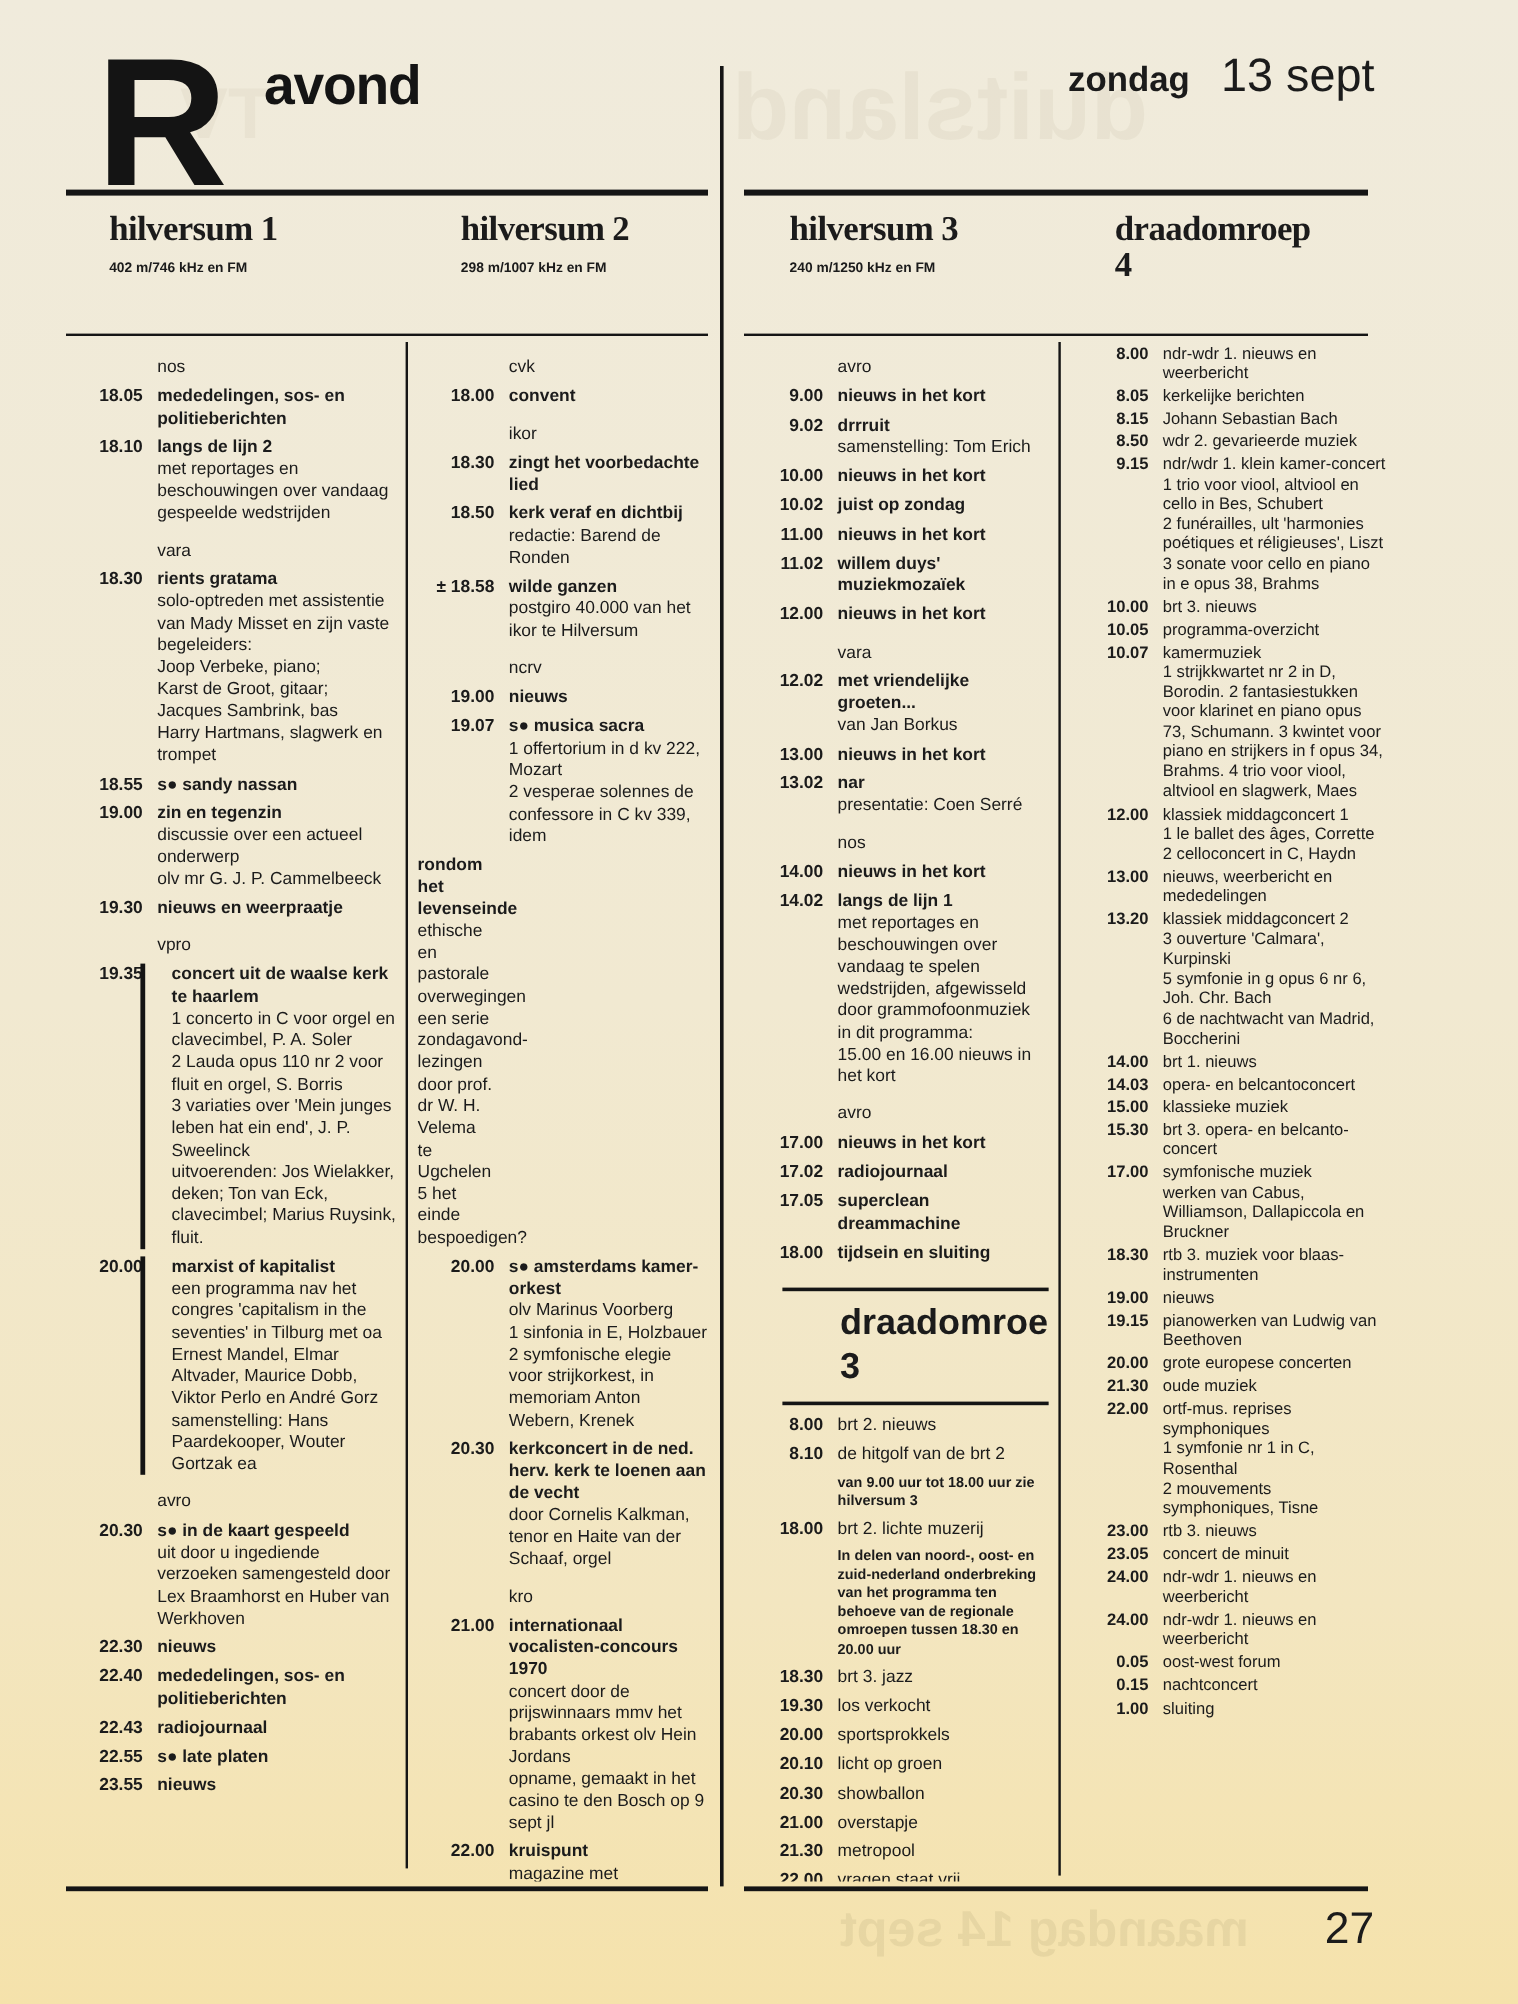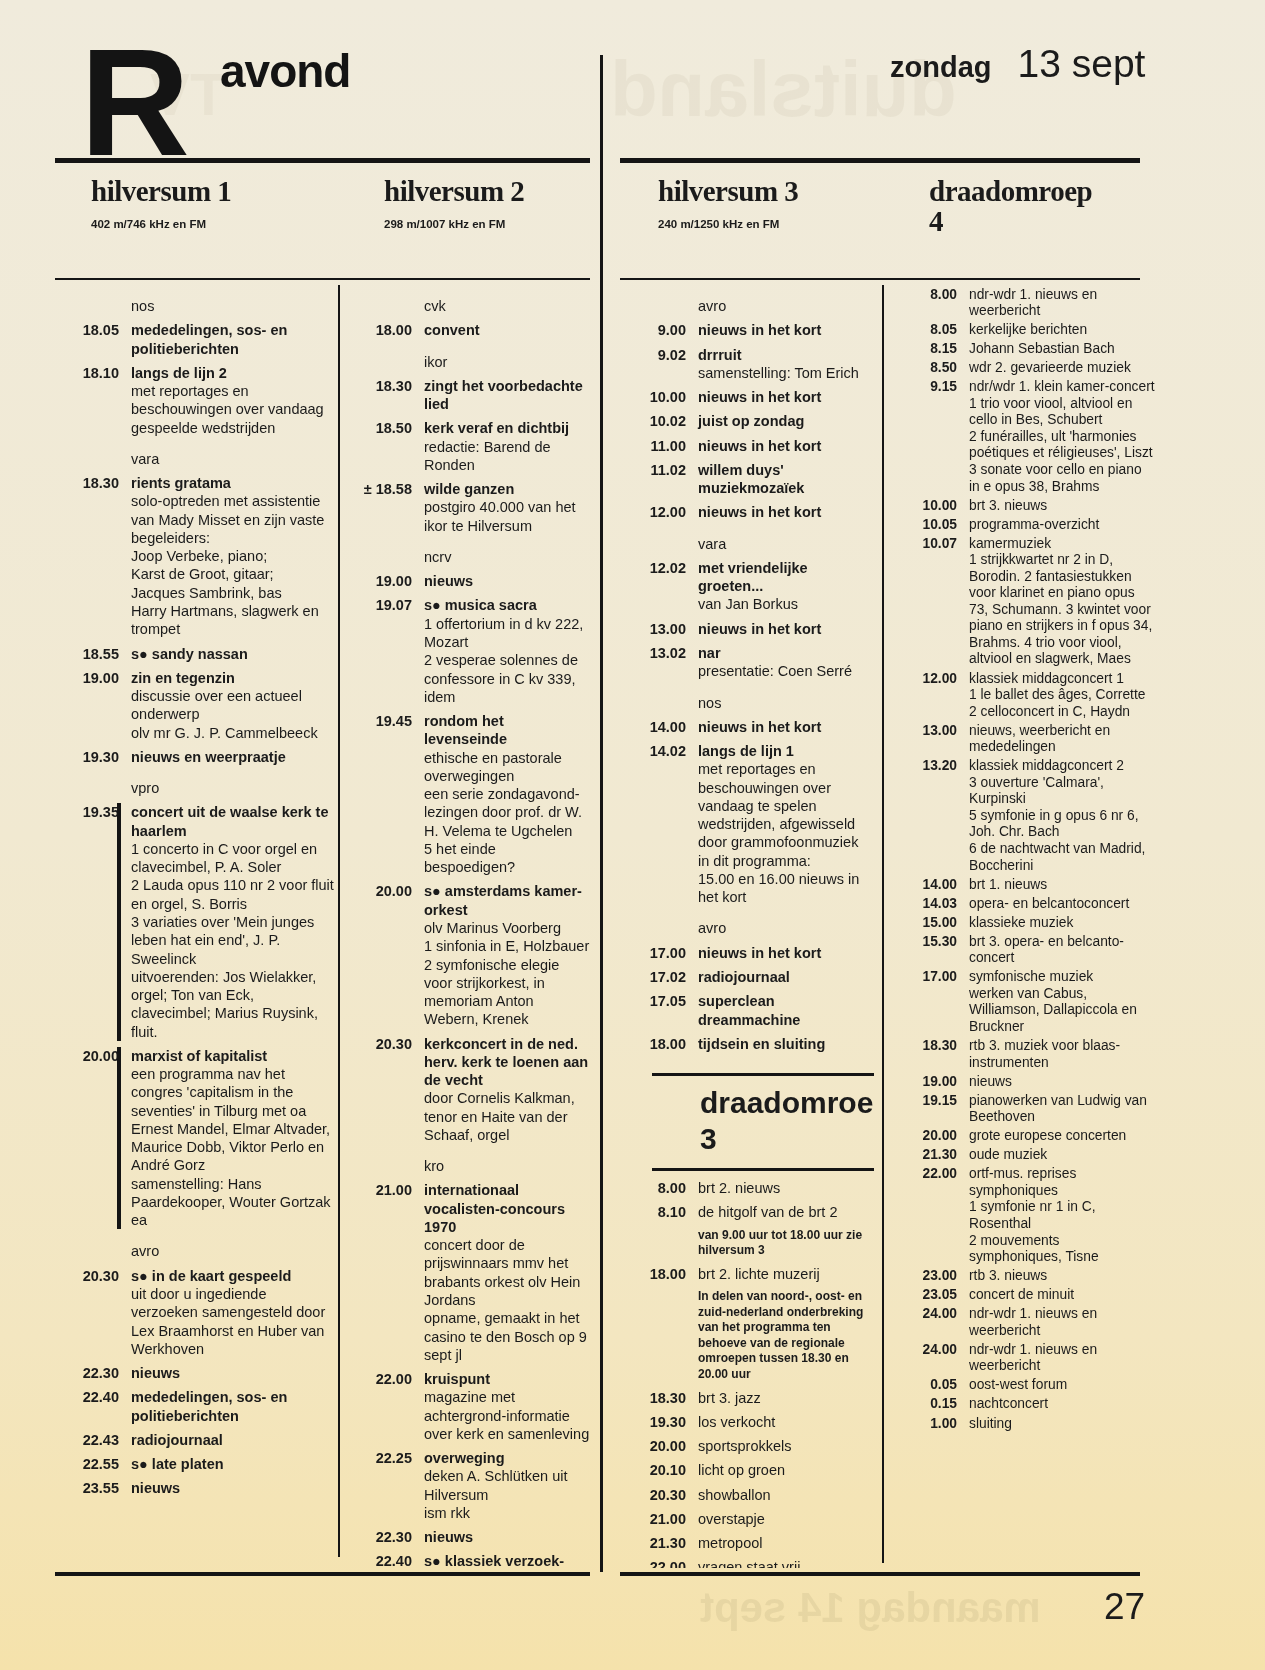--- a/index.html
+++ b/index.html
@@ -27,21 +27,21 @@
   
   .listing{font-size:14.5px;line-height:1.26;}
   .d .listing{font-size:13.8px;line-height:1.2;}
   .prog{display:grid;grid-template-columns:64px 1fr;column-gap:12px;margin:6px 0;}
   .d .prog{margin:2.5px 0;}
   .time{font-weight:700;text-align:right;white-space:nowrap;}
   .title{font-weight:700;}
   .plain .title{font-weight:400;}
   .stereo{font-weight:700;}
   .desc{font-weight:400;}
-  .bar .body{border-left:4px solid #141414;padding-left:10px;margin-left:-14px;}
+  .bar .body{border-left:4px solid #141414;padding-left:22px;margin-left:-14px;}
   .net{margin:13px 0 2px 76px;font-weight:400;}
   .note{font-weight:700;font-size:12px;line-height:1.3;margin:2px 0 4px 76px;}
   .sub{margin:20px 0 8px 30px;}
   .sub .rule{height:3px;background:#151515;}
   .sub h3{font-size:30px;font-weight:700;margin:12px 0 0 48px;line-height:1;}
   .sub .num{font-size:30px;font-weight:700;margin:6px 0 14px 48px;line-height:1;}
   
   .page-num{position:absolute;left:1104px;top:1586px;font-size:37px;font-weight:400;color:#1b1b1b;}
   
   .ghost{position:absolute;color:#73693f;transform:scaleX(-1);font-weight:700;pointer-events:none;}
@@ -129,21 +129,21 @@
             </div>
           </div>
           <div class="net">vpro</div>
           <div class="prog bar">
             <div class="time">19.35</div>
             <div class="body">
               <div class="titleline"><span class="title">concert uit de waalse kerk te haarlem</span></div>
               <div class="desc">1 concerto in C voor orgel en clavecimbel, P. A. Soler</div>
               <div class="desc">2 Lauda opus 110 nr 2 voor fluit en orgel, S. Borris</div>
               <div class="desc">3 variaties over 'Mein junges leben hat ein end', J. P. Sweelinck</div>
-              <div class="desc">uitvoerenden: Jos Wielakker, orgel; Ton van Eck, clavecimbel; Marius Ruysink, fluit.</div>
+              <div class="desc">uitvoerenden: Jos Wielakker, deken; Ton van Eck, clavecimbel; Marius Ruysink, fluit.</div>
             </div>
           </div>
           <div class="prog bar">
             <div class="time">20.00</div>
             <div class="body">
               <div class="titleline"><span class="title">marxist of kapitalist</span></div>
               <div class="desc">een programma nav het congres 'capitalism in the seventies' in Tilburg met oa Ernest Mandel, Elmar Altvader, Maurice Dobb, Viktor Perlo en André Gorz</div>
               <div class="desc">samenstelling: Hans Paardekooper, Wouter Gortzak ea</div>
             </div>
           </div>
@@ -230,21 +230,20 @@
           </div>
           <div class="prog">
             <div class="time">19.07</div>
             <div class="body">
               <div class="titleline"><span class="stereo">s● </span><span class="title">musica sacra</span></div>
               <div class="desc">1 offertorium in d kv 222, Mozart</div>
               <div class="desc">2 vesperae solennes de confessore in C kv 339, idem</div>
             </div>
           </div>
           <div class="prog">
-            <div class="time">19.45</div>
             <div class="body">
               <div class="titleline"><span class="title">rondom het levenseinde</span></div>
               <div class="desc">ethische en pastorale overwegingen</div>
               <div class="desc">een serie zondagavond-lezingen door prof. dr W. H. Velema te Ugchelen</div>
               <div class="desc">5 het einde bespoedigen?</div>
             </div>
           </div>
           <div class="prog">
             <div class="time">20.00</div>
             <div class="body">

